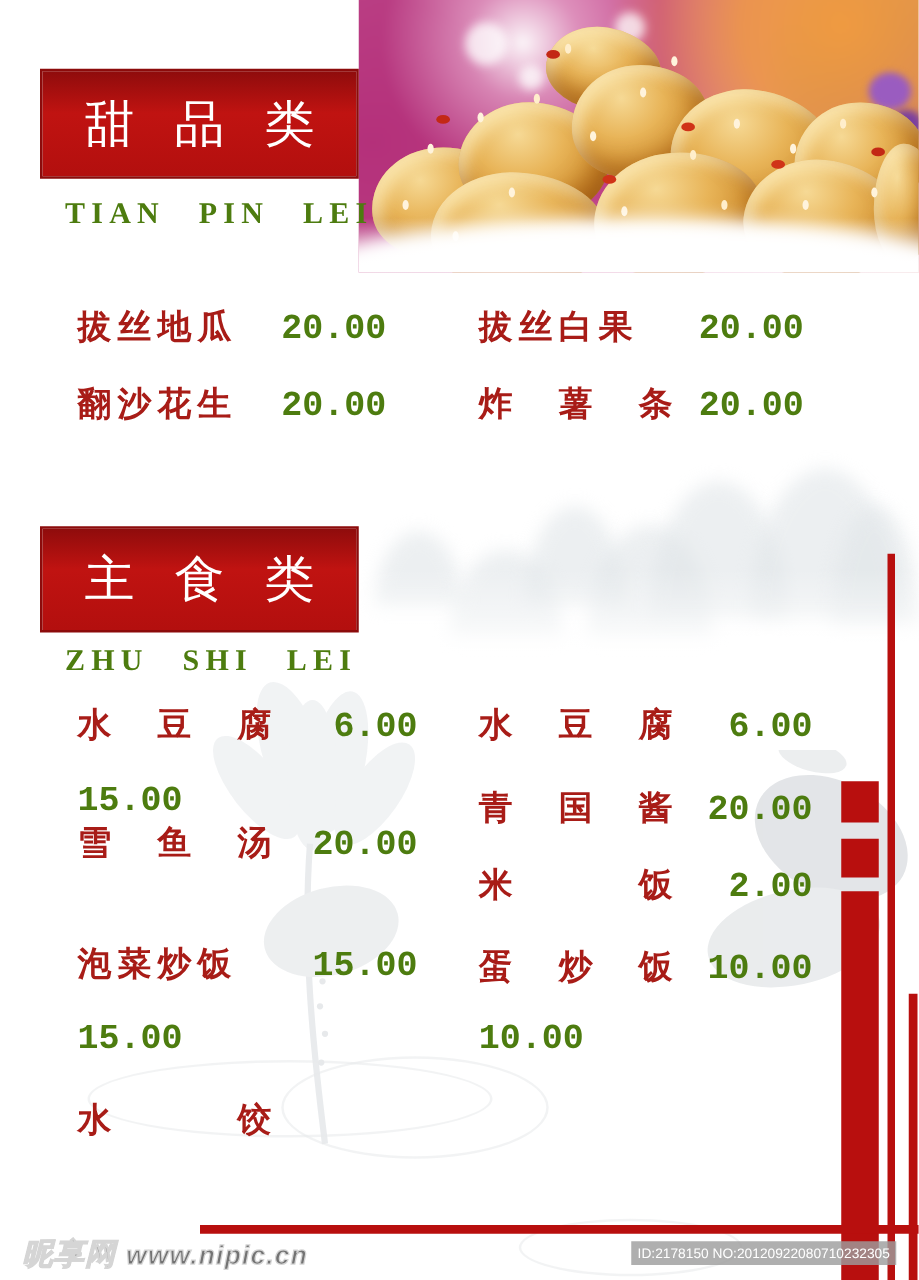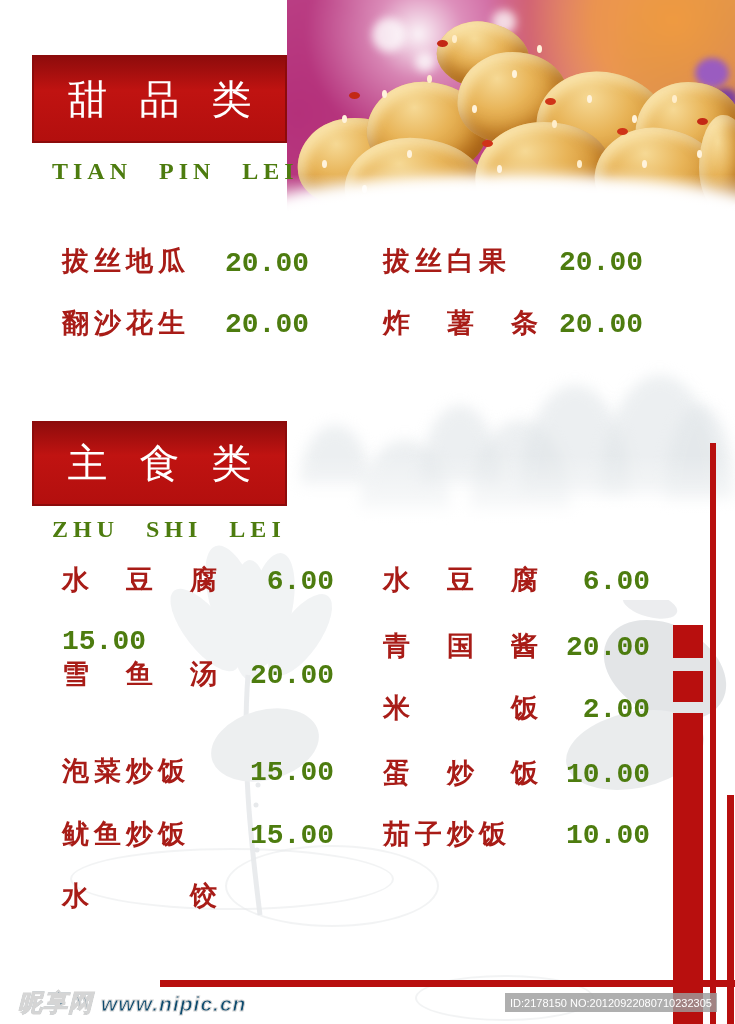--- a/index.html
+++ b/index.html
@@ -51,21 +51,21 @@
     font-weight:bold;font-size:24px;letter-spacing:5px;word-spacing:16px;z-index:2;}
   
   .row{position:absolute;display:flex;justify-content:space-between;align-items:baseline;z-index:2;}
   .iname{color:#a81c17;font-weight:bold;font-size:27px;letter-spacing:5px;white-space:pre;
     font-family:"Liberation Sans",sans-serif;}
   .iprice{color:#4d7c0f;font-weight:bold;font-size:28px;font-family:Liberation Mono, monospace;}
   
   .red{position:absolute;background:#b80f0e;z-index:2;}
   
   .wm{position:absolute;left:18px;top:987px;z-index:4;font-weight:bold;font-style:italic;
-    color:#0c4a6e;-webkit-text-stroke:1px #d5d5d5;letter-spacing:1px;}
+    color:#737373;-webkit-text-stroke:1px #d5d5d5;letter-spacing:1px;}
   .wm .site{font-size:24px;margin-right:8px;}
   .wm .url{font-size:21px;}
   .idbar{position:absolute;left:505px;top:993px;width:212px;height:19px;z-index:4;
     background:rgba(158,158,158,.82);color:#fff;font-size:11px;display:flex;
     align-items:center;justify-content:center;white-space:nowrap;}
 </style>
 </head>
 <body>
 
 <div class="hump" style="left:300px;top:425px;width:70px;height:60px;"></div>
@@ -160,21 +160,20 @@
 </div>
 <div class="row" style="left:62px;top:656px;width:272px;">
   <span class="iname">雪　鱼　汤</span>
   <span class="iprice">20.00</span>
 </div>
 <div class="row" style="left:62px;top:753px;width:272px;">
   <span class="iname">泡菜炒饭</span>
   <span class="iprice">15.00</span>
 </div>
 <div class="row" style="left:62px;top:816px;width:272px;">
-  <span class="iname">鱿鱼炒饭</span>
   <span class="iprice">15.00</span>
 </div>
 <div class="row" style="left:62px;top:878px;width:272px;">
   <span class="iname">水　　　饺</span>
   <span class="iprice"></span>
 </div>
 
 <div class="row" style="left:383px;top:562px;width:267px;">
   <span class="iname">水　豆　腐</span>
   <span class="iprice">6.00</span>
@@ -185,21 +184,20 @@
 </div>
 <div class="row" style="left:383px;top:690px;width:267px;">
   <span class="iname">米　　　饭</span>
   <span class="iprice">2.00</span>
 </div>
 <div class="row" style="left:383px;top:755px;width:267px;">
   <span class="iname">蛋　炒　饭</span>
   <span class="iprice">10.00</span>
 </div>
 <div class="row" style="left:383px;top:816px;width:267px;">
-  <span class="iname">茄子炒饭</span>
   <span class="iprice">10.00</span>
 </div>
 
 <div class="red" style="left:673px;top:625px;width:30px;height:33px;"></div>
 <div class="red" style="left:673px;top:671px;width:30px;height:31px;"></div>
 <div class="red" style="left:673px;top:713px;width:30px;height:311px;"></div>
 <div class="red" style="left:710px;top:443px;width:6px;height:581px;"></div>
 <div class="red" style="left:727px;top:795px;width:7px;height:229px;"></div>
 <div class="red" style="left:160px;top:980px;width:575px;height:7px;"></div>
 

